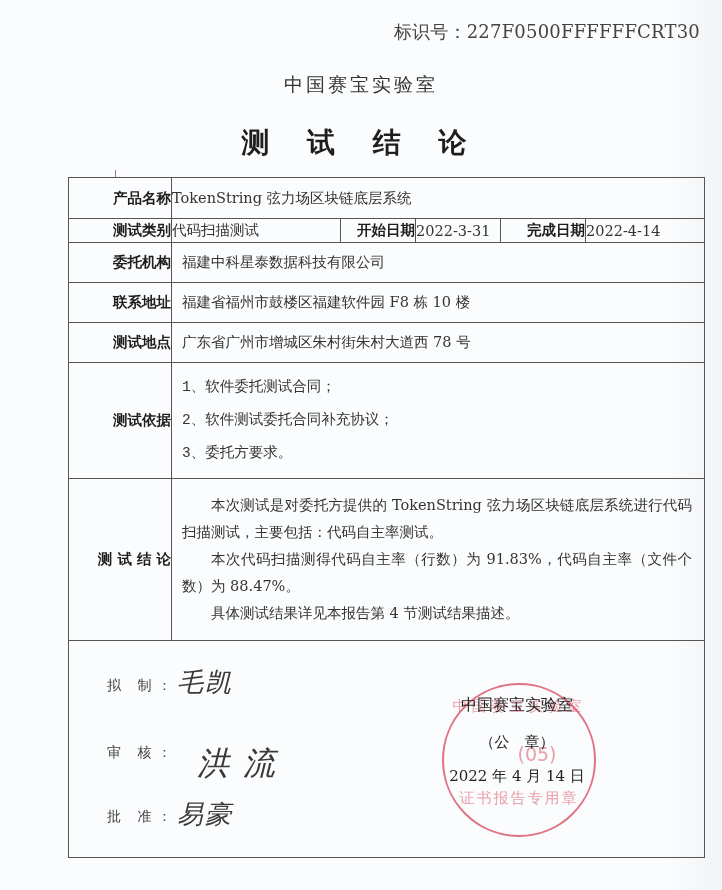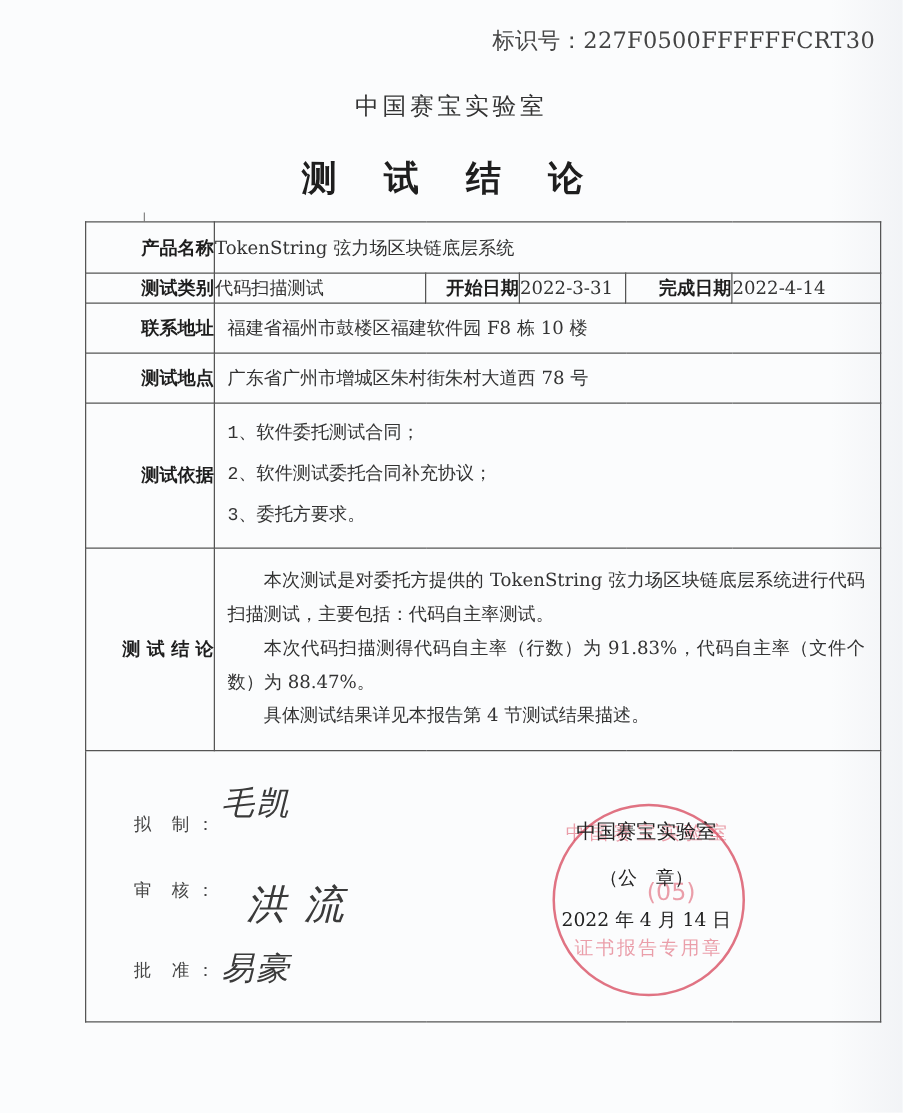--- a/index.html
+++ b/index.html
@@ -105,20 +105,24 @@
   </tr>
   <tr style="height:24px">
     <td class="lbl">测试类别</td>
     <td class="val center">代码扫描测试</td>
     <td class="lbl">开始日期</td>
     <td class="val center">2022-3-31</td>
     <td class="lbl">完成日期</td>
     <td class="val center">2022-4-14</td>
   </tr>
   <tr style="height:40px">
+    <td class="lbl">委托机构</td>
+    <td class="val" colspan="5">福建中科星泰数据科技有限公司</td>
+  </tr>
+  <tr style="height:40px">
     <td class="lbl">联系地址</td>
     <td class="val" colspan="5">福建省福州市鼓楼区福建软件园 F8 栋 10 楼</td>
   </tr>
   <tr style="height:40px">
     <td class="lbl">测试地点</td>
     <td class="val" colspan="5">广东省广州市增城区朱村街朱村大道西 78 号</td>
   </tr>
   <tr style="height:111px">
     <td class="lbl">测试依据</td>
     <td class="basis-list" colspan="5">
@@ -130,21 +134,21 @@
   <tr style="height:162px">
     <td class="lbl">测 试 结 论</td>
     <td class="conclusion" colspan="5">
       <p>本次测试是对委托方提供的 TokenString 弦力场区块链底层系统进行代码扫描测试，主要包括：代码自主率测试。</p>
       <p>本次代码扫描测得代码自主率（行数）为 91.83%，代码自主率（文件个数）为 88.47%。</p>
       <p>具体测试结果详见本报告第 4 节测试结果描述。</p>
     </td>
   </tr>
   <tr>
     <td colspan="6" class="sign-cell">
-      <div class="sign-row" style="top:50px">拟 制：</div>
+      <div class="sign-row" style="top:36px">拟 制：</div>
       <div class="signature" style="left:108px; top:24px">毛凯</div>
 
       <div class="sign-row" style="top:103px">审 核：</div>
       <div class="signature" style="left:108px; top:101px; font-size:32px; letter-spacing:14px;margin-left:20px;">洪流</div>
 
       <div class="sign-row" style="top:167px">批 准：</div>
       <div class="signature" style="left:108px; top:156px">易豪</div>
 
       <div class="stamp">
         <div class="stamp-inner-text" style="top:12px; letter-spacing:4px; font-size:15px;">中国赛宝实验室</div>

